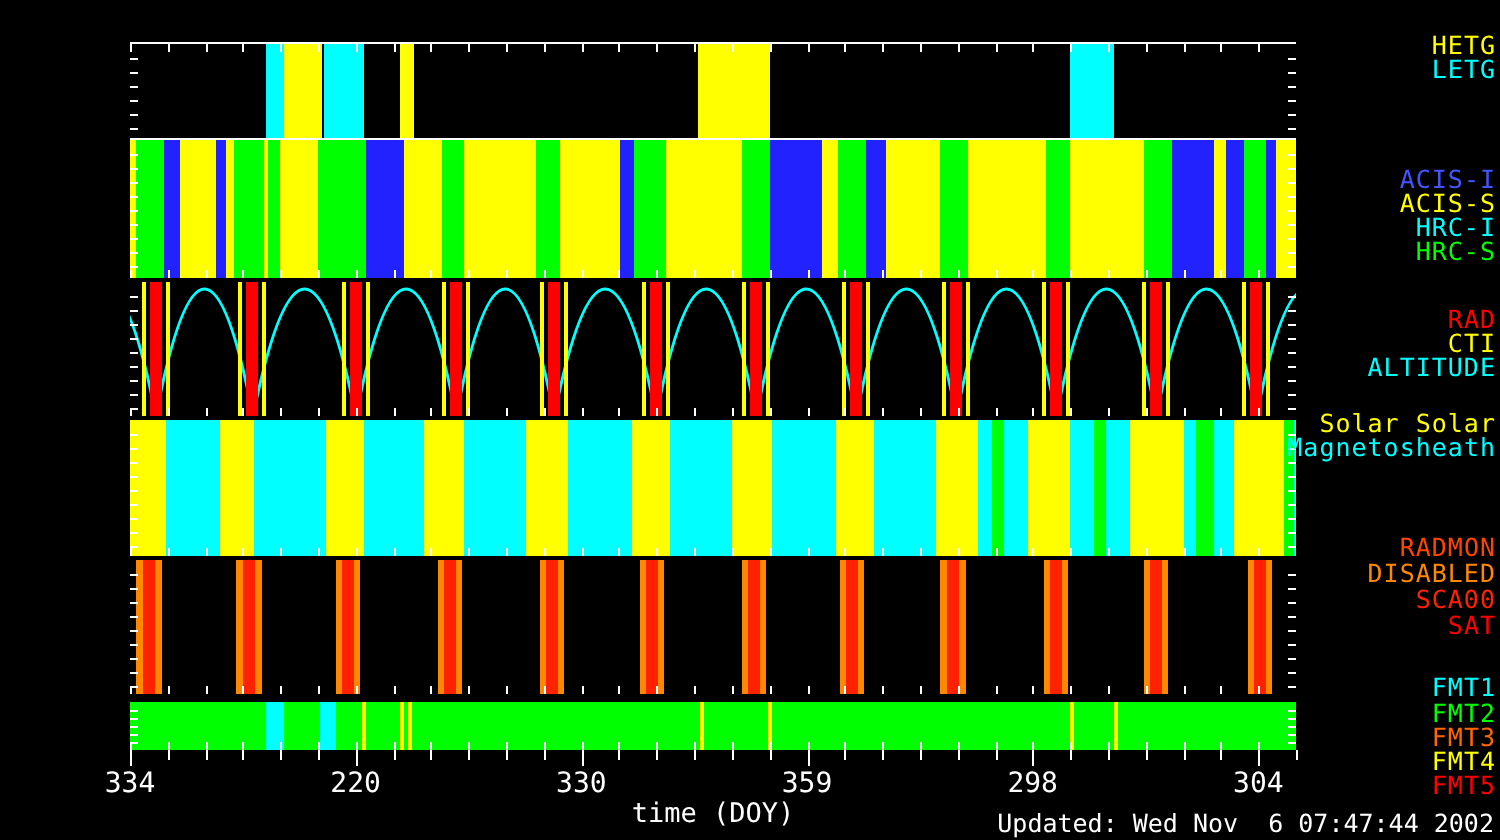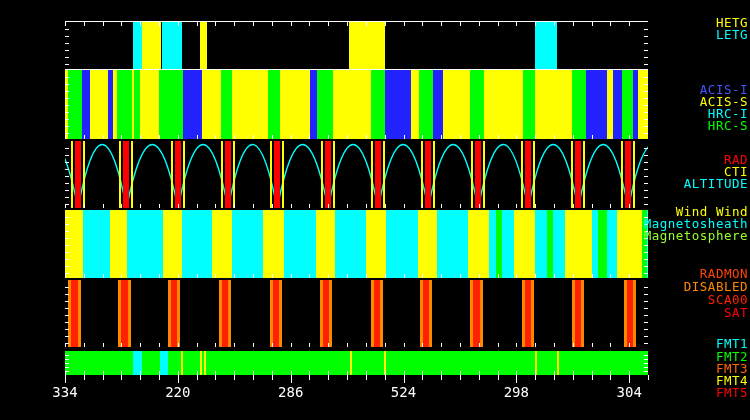--- a/index.html
+++ b/index.html
@@ -14,20 +14,22 @@
   .ydash{position:absolute;width:4px;height:1px;background:#fff;}
   .xlab{position:absolute;top:384px;color:#fff;font-size:14px;transform:translateX(-50%);}
   .rlab{position:absolute;right:2px;font-size:12.5px;white-space:pre;letter-spacing:0.5px;}
   .title{position:absolute;left:65px;width:583px;top:399px;text-align:center;color:#fff;font-size:13.5px;}
   .updated{position:absolute;right:3px;top:404px;color:#fff;font-size:12.5px;white-space:pre;}
 </style>
 </head>
 <body>
 
 <div class="stage">
+  <div class="title">time (DOY)</div>
+  <div class="updated">Updated: Wed Nov  6 07:47:44 2002</div>
 <div class="band band-gratings" style="top: 21px; height: 49px;">
       <div class="seg" style="left: 11.6774%; width: 1.54839%; background: rgb(0, 255, 255);"></div>
       <div class="seg" style="left: 13.2258%; width: 3.25806%; background: rgb(255, 255, 0);"></div>
       <div class="seg" style="left: 16.6452%; width: 3.41935%; background: rgb(0, 255, 255);"></div>
       <div class="seg" style="left: 23.1613%; width: 1.19355%; background: rgb(255, 255, 0);"></div>
       <div class="seg" style="left: 48.7419%; width: 6.16129%; background: rgb(255, 255, 0);"></div>
       <div class="seg" style="left: 80.6452%; width: 3.77419%; background: rgb(0, 255, 255);"></div>
       <div class="ydash" style="left: 0px; top: 7px;"></div>
       <div class="ydash" style="right: 0px; top: 7px;"></div>
       <div class="ydash" style="left: 0px; top: 14px;"></div>
@@ -456,28 +458,28 @@
     <div class="xtick" style="left: 140.226px; top: 375px; height: 5px;"></div>
     <div class="xtick" style="left: 159.032px; top: 375px; height: 5px;"></div>
     <div class="xtick" style="left: 177.839px; top: 375px; height: 8px;"></div>
     <div class="xlab" style="left: 177.839px;">220</div>
     <div class="xtick" style="left: 196.645px; top: 375px; height: 5px;"></div>
     <div class="xtick" style="left: 215.452px; top: 375px; height: 5px;"></div>
     <div class="xtick" style="left: 234.258px; top: 375px; height: 5px;"></div>
     <div class="xtick" style="left: 253.065px; top: 375px; height: 5px;"></div>
     <div class="xtick" style="left: 271.871px; top: 375px; height: 5px;"></div>
     <div class="xtick" style="left: 290.677px; top: 375px; height: 8px;"></div>
-    <div class="xlab" style="left: 290.677px;">286</div>
+    <div class="xlab" style="left: 290.677px;">330</div>
     <div class="xtick" style="left: 309.484px; top: 375px; height: 5px;"></div>
     <div class="xtick" style="left: 328.29px; top: 375px; height: 5px;"></div>
     <div class="xtick" style="left: 347.097px; top: 375px; height: 5px;"></div>
     <div class="xtick" style="left: 365.903px; top: 375px; height: 5px;"></div>
     <div class="xtick" style="left: 384.71px; top: 375px; height: 5px;"></div>
     <div class="xtick" style="left: 403.516px; top: 375px; height: 8px;"></div>
-    <div class="xlab" style="left: 403.516px;">524</div>
+    <div class="xlab" style="left: 403.516px;">359</div>
     <div class="xtick" style="left: 422.323px; top: 375px; height: 5px;"></div>
     <div class="xtick" style="left: 441.129px; top: 375px; height: 5px;"></div>
     <div class="xtick" style="left: 459.935px; top: 375px; height: 5px;"></div>
     <div class="xtick" style="left: 478.742px; top: 375px; height: 5px;"></div>
     <div class="xtick" style="left: 497.548px; top: 375px; height: 5px;"></div>
     <div class="xtick" style="left: 516.355px; top: 375px; height: 8px;"></div>
     <div class="xlab" style="left: 516.355px;">298</div>
     <div class="xtick" style="left: 535.161px; top: 375px; height: 5px;"></div>
     <div class="xtick" style="left: 553.968px; top: 375px; height: 5px;"></div>
     <div class="xtick" style="left: 572.774px; top: 375px; height: 5px;"></div>
@@ -488,23 +490,22 @@
     <div class="xtick" style="left: 648px; top: 375px; height: 5px;"></div>
     <div class="rlab" style="top: 15px; color: rgb(255, 255, 0);">HETG</div>
     <div class="rlab" style="top: 27px; color: rgb(0, 255, 255);">LETG</div>
     <div class="rlab" style="top: 82px; color: rgb(68, 85, 255);">ACIS-I</div>
     <div class="rlab" style="top: 94px; color: rgb(255, 255, 0);">ACIS-S</div>
     <div class="rlab" style="top: 106px; color: rgb(0, 255, 255);">HRC-I</div>
     <div class="rlab" style="top: 118px; color: rgb(0, 255, 0);">HRC-S</div>
     <div class="rlab" style="top: 152px; color: rgb(255, 0, 0);">RAD</div>
     <div class="rlab" style="top: 164px; color: rgb(255, 255, 0);">CTI</div>
     <div class="rlab" style="top: 176px; color: rgb(0, 255, 255);">ALTITUDE</div>
-    <div class="rlab" style="top: 204px; color: rgb(255, 255, 0);">Wind Wind</div>
+    <div class="rlab" style="top: 204px; color: rgb(255, 255, 0);">Solar Solar</div>
     <div class="rlab" style="top: 216px; color: rgb(0, 255, 255);">Magnetosheath</div>
-    <div class="rlab" style="top: 228px; color: rgb(153, 255, 51);">Magnetosphere</div>
     <div class="rlab" style="top: 266px; color: rgb(255, 68, 0);">RADMON</div>
     <div class="rlab" style="top: 279px; color: rgb(255, 136, 0);">DISABLED</div>
     <div class="rlab" style="top: 292px; color: rgb(255, 34, 0);">SCA00</div>
     <div class="rlab" style="top: 305px; color: rgb(255, 0, 0);">SAT</div>
     <div class="rlab" style="top: 336px; color: rgb(0, 255, 255);">FMT1</div>
     <div class="rlab" style="top: 349px; color: rgb(0, 255, 0);">FMT2</div>
     <div class="rlab" style="top: 361px; color: rgb(255, 102, 0);">FMT3</div>
     <div class="rlab" style="top: 373px; color: rgb(255, 255, 0);">FMT4</div>
     <div class="rlab" style="top: 385px; color: rgb(255, 0, 0);">FMT5</div>
   </div>

